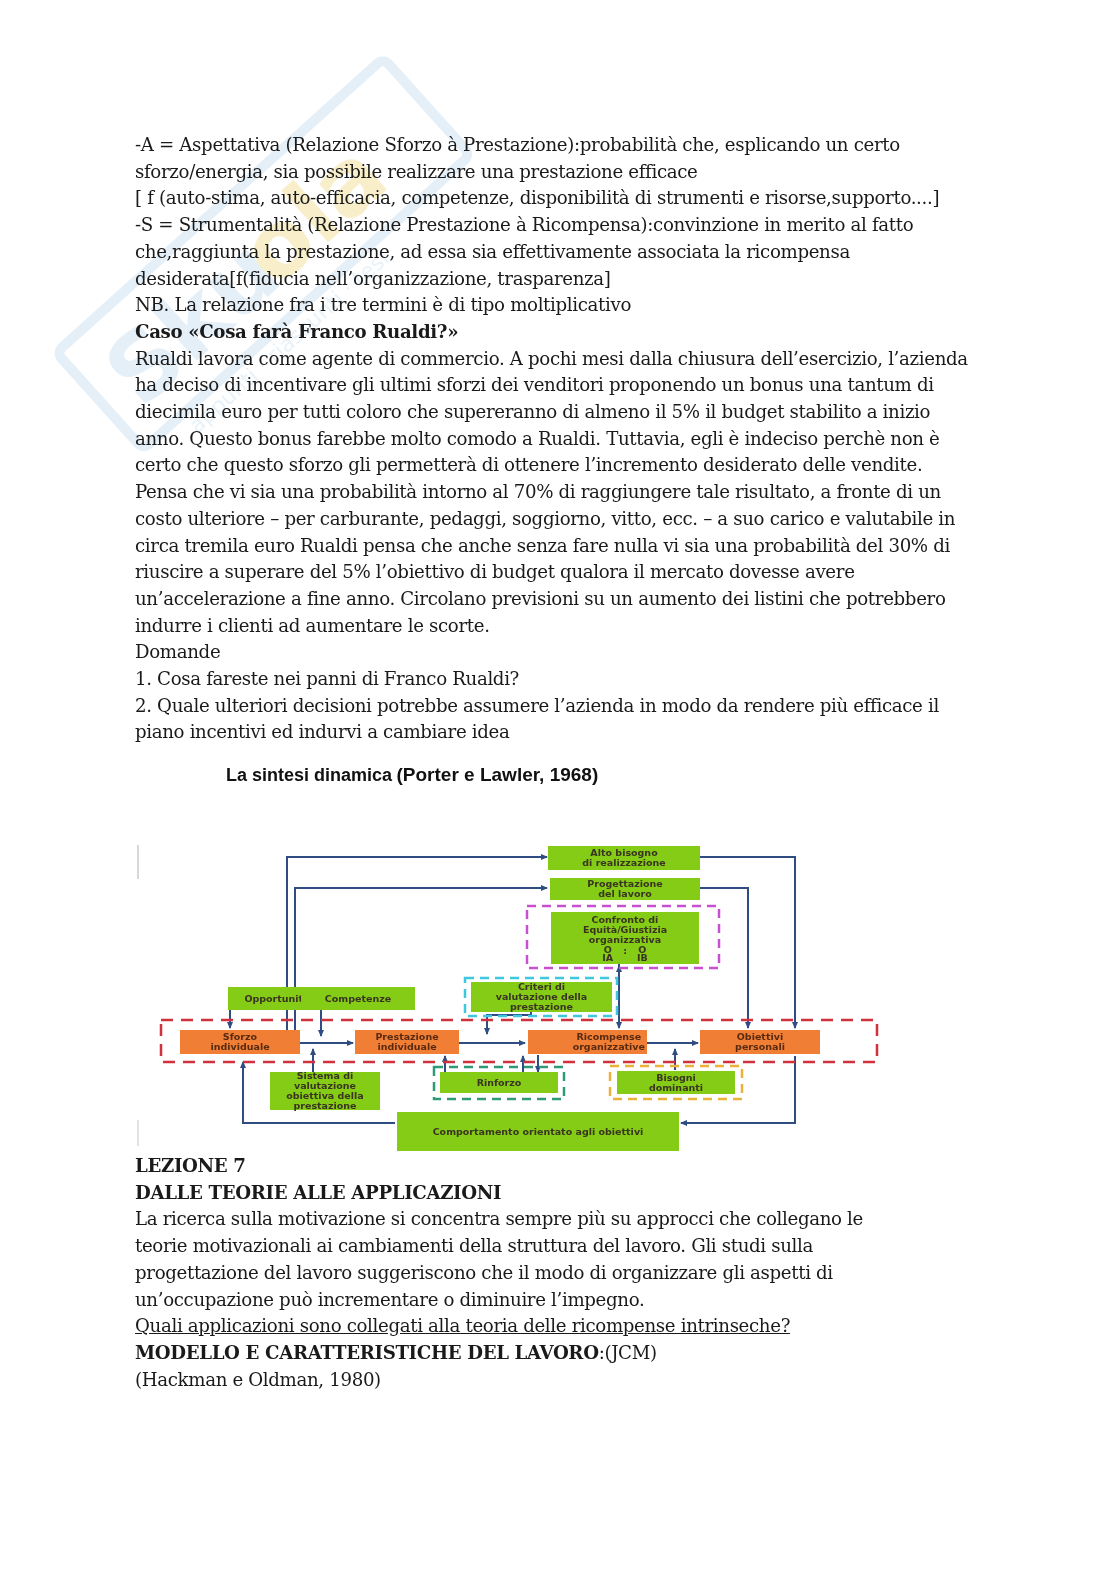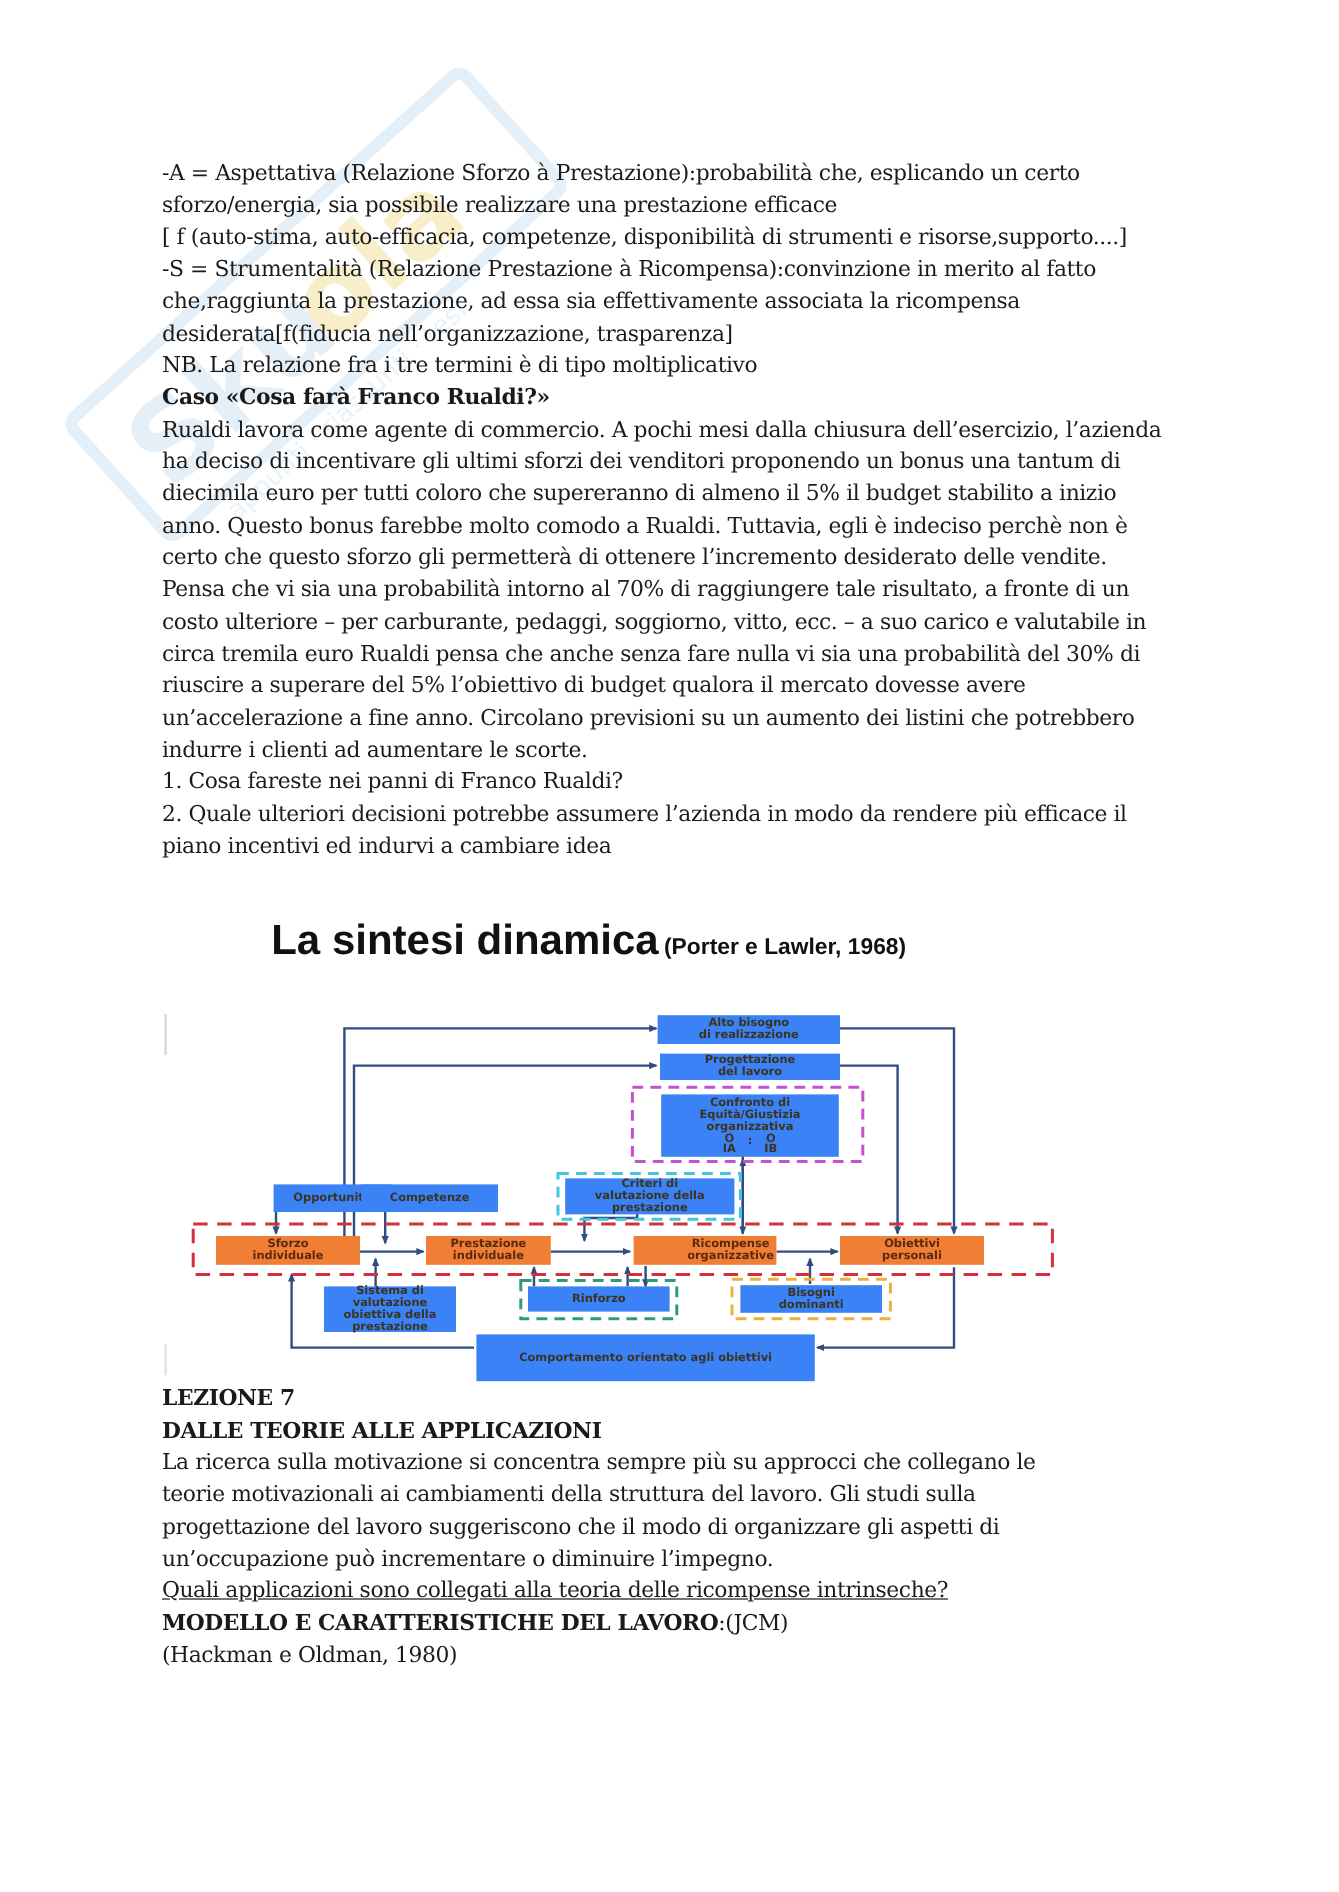--- a/index.html
+++ b/index.html
@@ -14,30 +14,30 @@
   .text-block p { margin: 0; white-space: nowrap; }
   .bold { font-weight: bold; }
   .u { text-decoration: underline; }
   #block-top { top: 132px; }
   #block-bottom { top: 1153px; }
   .diagram-title {
     position: absolute; left: 226px; top: 764px;
     font-family: "Liberation Sans", "DejaVu Sans", sans-serif;
     font-weight: bold; color: #111; white-space: nowrap;
   }
-  .diagram-title .main { font-size: 35px; }
+  .diagram-title .main { font-size: 18px; }
   .diagram-title .sub { font-size: 19px; }
   .diagram { position: absolute; left: 135px; top: 840px; width: 760px; height: 310px; }
   .box {
     position: absolute; display: flex; align-items: center; justify-content: center;
     text-align: center; font-family: "DejaVu Sans", "Liberation Sans", sans-serif;
     font-size: 9.5px; line-height: 10px; font-weight: bold; color: #3a3420;
     box-sizing: border-box; padding: 0 2px;
   }
-  .y { background: #3b82f6; }
+  .y { background: #84cc16; }
   .o { background: #f07f35; color: #5a2a10; }
   .edge-mark { position: absolute; left: 137px; top: 845px; width: 2px; height: 34px; background: #d8d8d8; }
   .edge-mark2 { position: absolute; left: 137px; top: 1120px; width: 2px; height: 26px; background: #e3e3e3; }
 </style>
 </head>
 <body>
 
 <svg class="watermark" viewBox="0 0 480 420">
   <g transform="rotate(-42 240 210)" opacity="0.55">
     <rect x="20" y="150" width="440" height="130" rx="8" fill="none" stroke="#cfe3f3" stroke-width="10"></rect>
@@ -60,20 +60,21 @@
   <p>ha deciso di incentivare gli ultimi sforzi dei venditori proponendo un bonus una tantum di</p>
   <p>diecimila euro per tutti coloro che supereranno di almeno il 5% il budget stabilito a inizio</p>
   <p>anno. Questo bonus farebbe molto comodo a Rualdi. Tuttavia, egli è indeciso perchè non è</p>
   <p>certo che questo sforzo gli permetterà di ottenere l’incremento desiderato delle vendite.</p>
   <p>Pensa che vi sia una probabilità intorno al 70% di raggiungere tale risultato, a fronte di un</p>
   <p>costo ulteriore – per carburante, pedaggi, soggiorno, vitto, ecc. – a suo carico e valutabile in</p>
   <p>circa tremila euro Rualdi pensa che anche senza fare nulla vi sia una probabilità del 30% di</p>
   <p>riuscire a superare del 5% l’obiettivo di budget qualora il mercato dovesse avere</p>
   <p>un’accelerazione a fine anno. Circolano previsioni su un aumento dei listini che potrebbero</p>
   <p>indurre i clienti ad aumentare le scorte.</p>
+  <p>Domande</p>
   <p>1. Cosa fareste nei panni di Franco Rualdi?</p>
   <p>2. Quale ulteriori decisioni potrebbe assumere l’azienda in modo da rendere più efficace il</p>
   <p>piano incentivi ed indurvi a cambiare idea</p>
 </div>
 
 <div class="diagram-title">
   <span class="main">La sintesi dinamica</span>
   <span class="sub">(Porter e Lawler, 1968)</span>
 </div>
 

